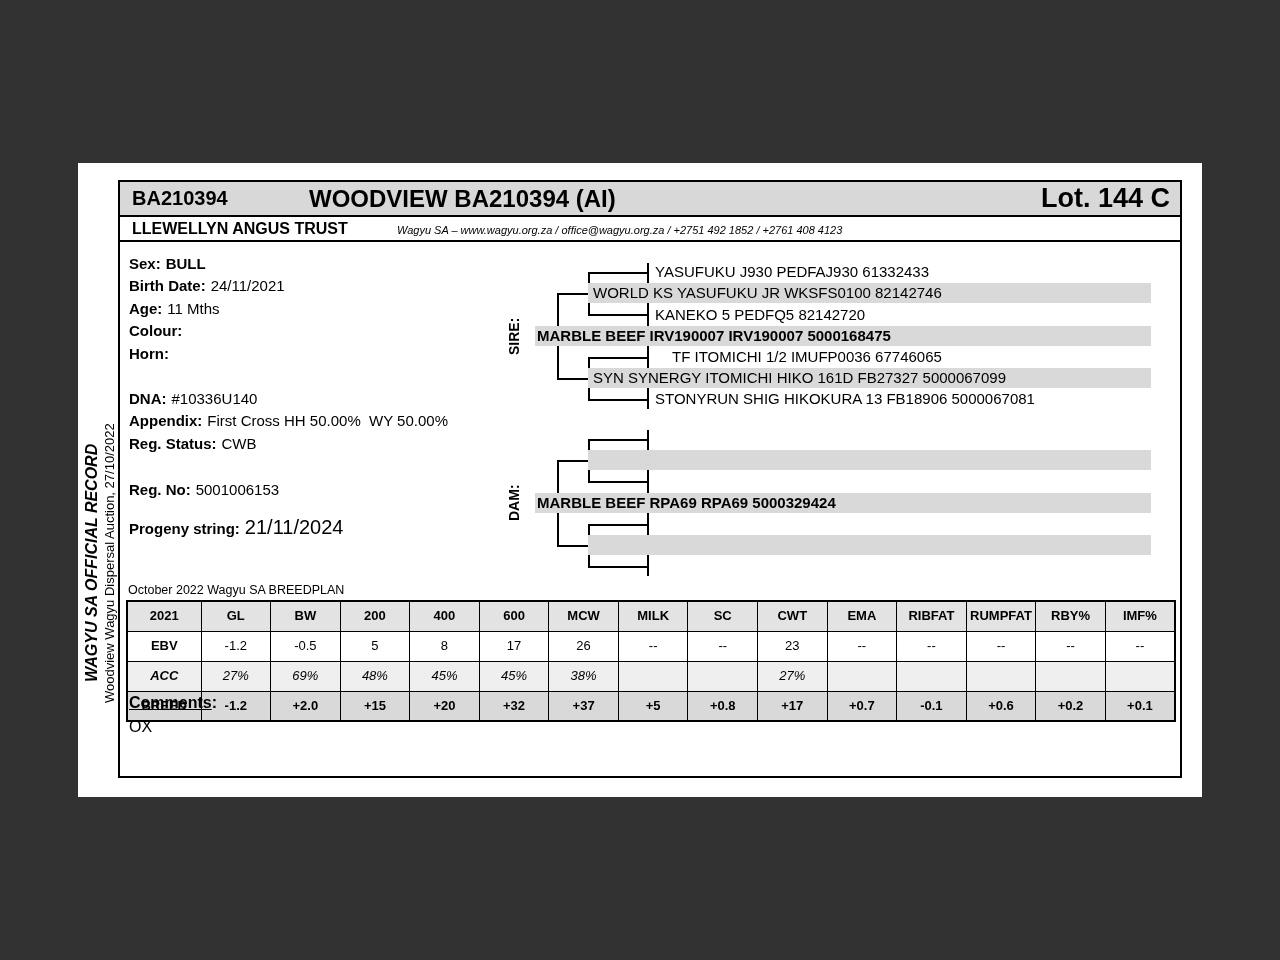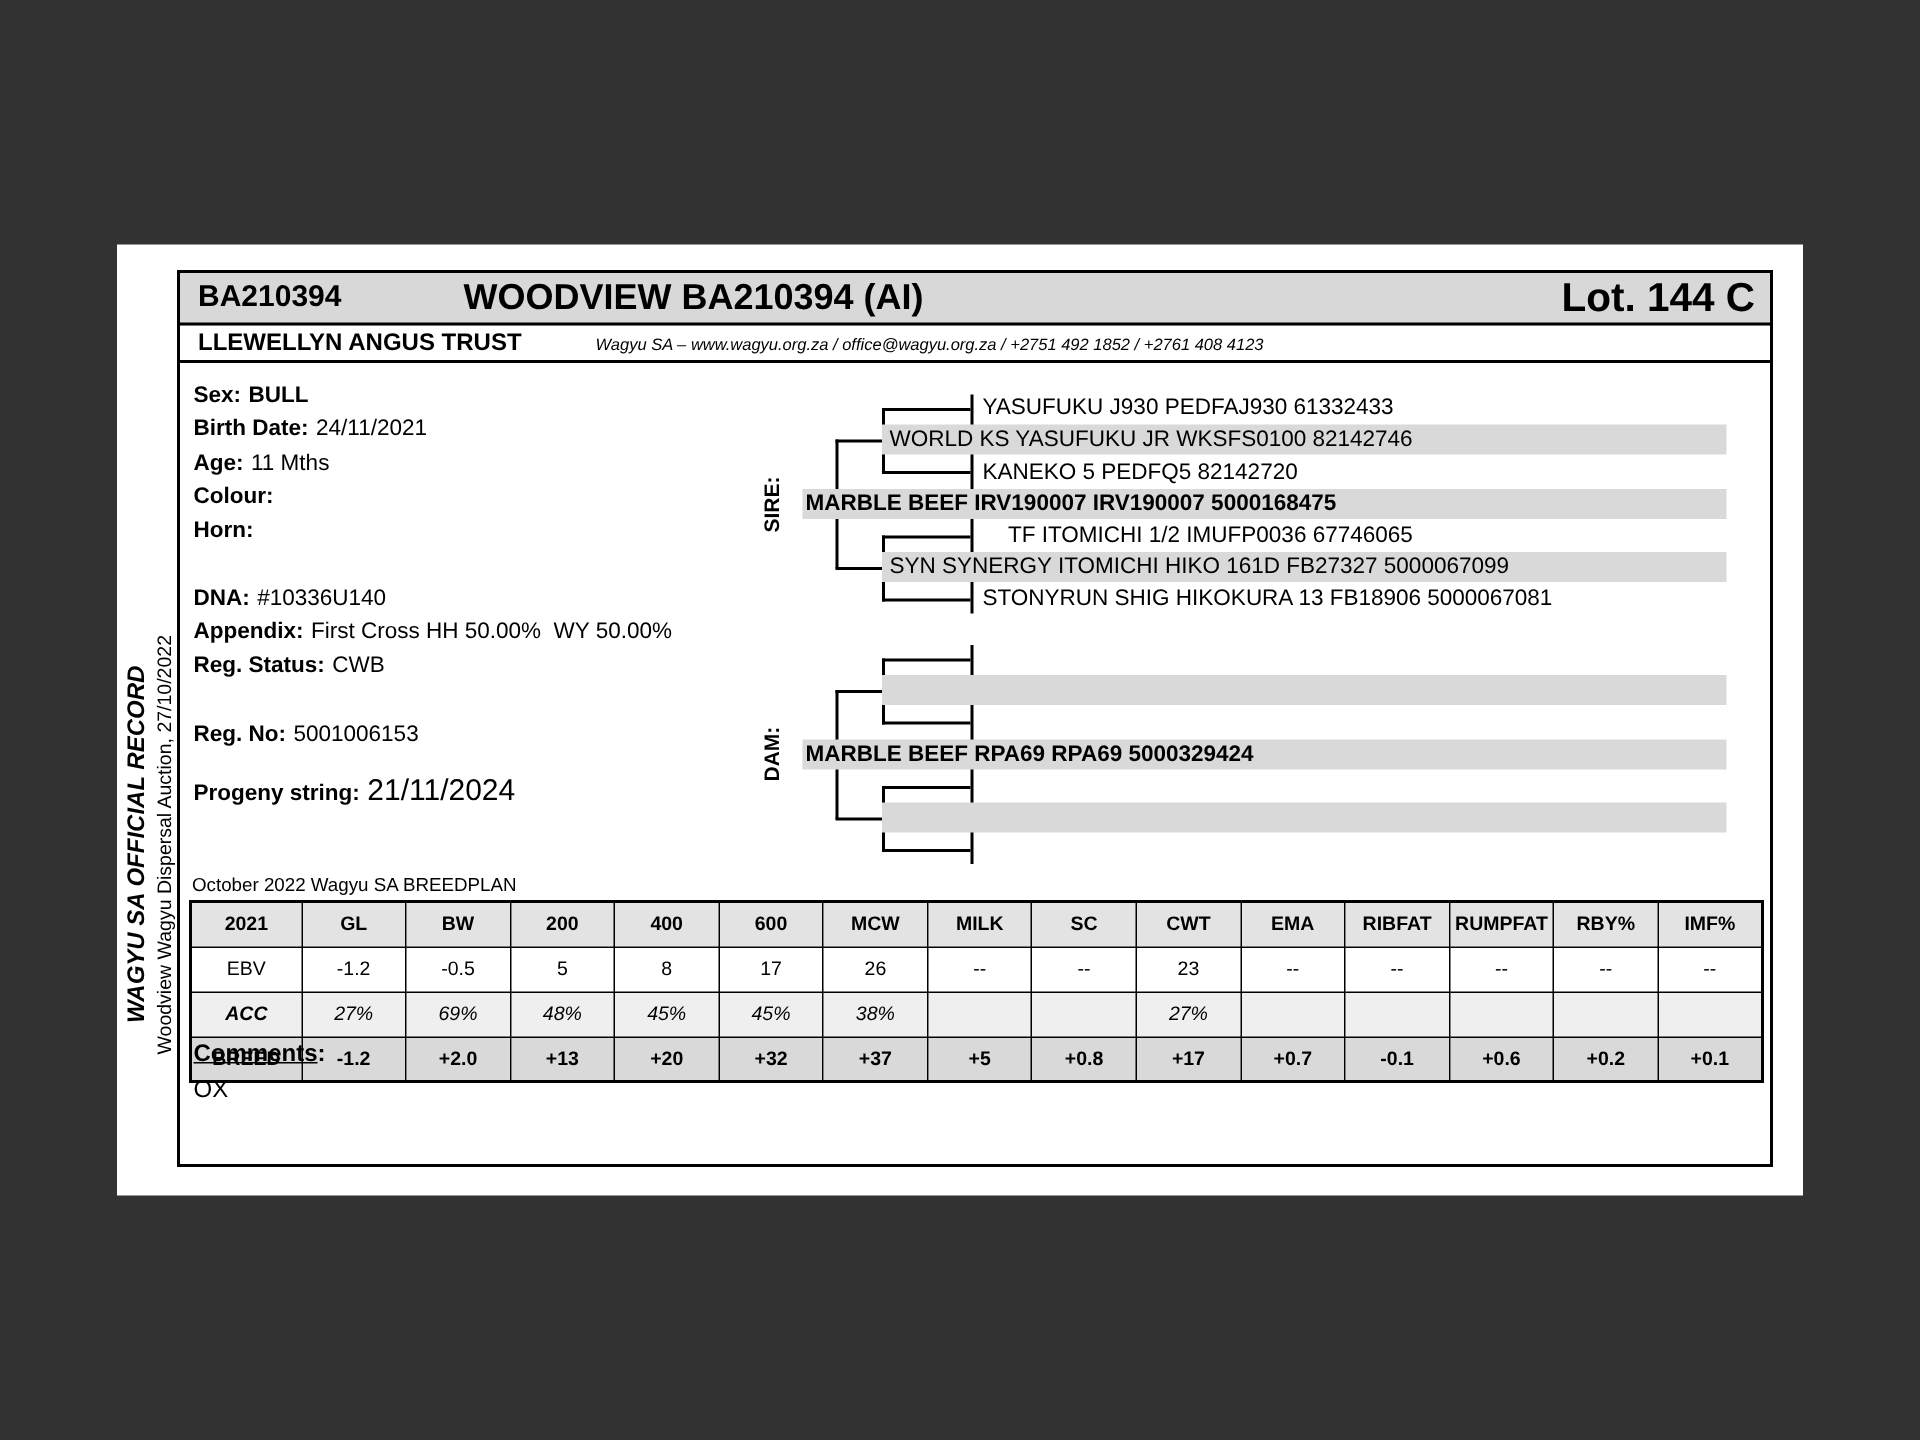--- a/index.html
+++ b/index.html
@@ -59,21 +59,21 @@
     border-collapse:collapse; table-layout:fixed;
     border:2px solid #000;
   }
   .bp-table th, .bp-table td {
     border:1.5px solid #000; height:30px; padding:0 2px;
     text-align:center; font-size:13px; line-height:16px;
     overflow:hidden; white-space:nowrap;
   }
   .bp-table thead th { background:#e3e3e3; font-weight:bold; }
   .row-ebv  td { background:#ffffff; }
-  .row-ebv  td.rowlabel { font-weight:normal; }
+  .row-ebv  td.rowlabel { font-weight:bold; }
   .row-acc  td { background:#efefef; font-style:italic; }
   .row-acc  td.rowlabel { font-weight:bold; }
   .row-breed td { background:#d9d9d9; font-weight:bold; }
   .comments-label { position:absolute; left:9px; top:512px; font-size:16px; font-weight:bold; }
   .comments-label .u { text-decoration:underline; }
   .comments-value { position:absolute; left:9px; top:536px; font-size:16px; }
 </style>
 </head>
 <body>
 
@@ -205,21 +205,21 @@
           <td></td>
           <td></td>
           <td></td>
           <td></td>
           <td></td>
         </tr>
         <tr class="row-breed">
           <td class="rowlabel">BREED</td>
           <td>-1.2</td>
           <td>+2.0</td>
-          <td>+13</td>
+          <td>+15</td>
           <td>+20</td>
           <td>+32</td>
           <td>+37</td>
           <td>+5</td>
           <td>+0.8</td>
           <td>+17</td>
           <td>+0.7</td>
           <td>-0.1</td>
           <td>+0.6</td>
           <td>+0.2</td>

